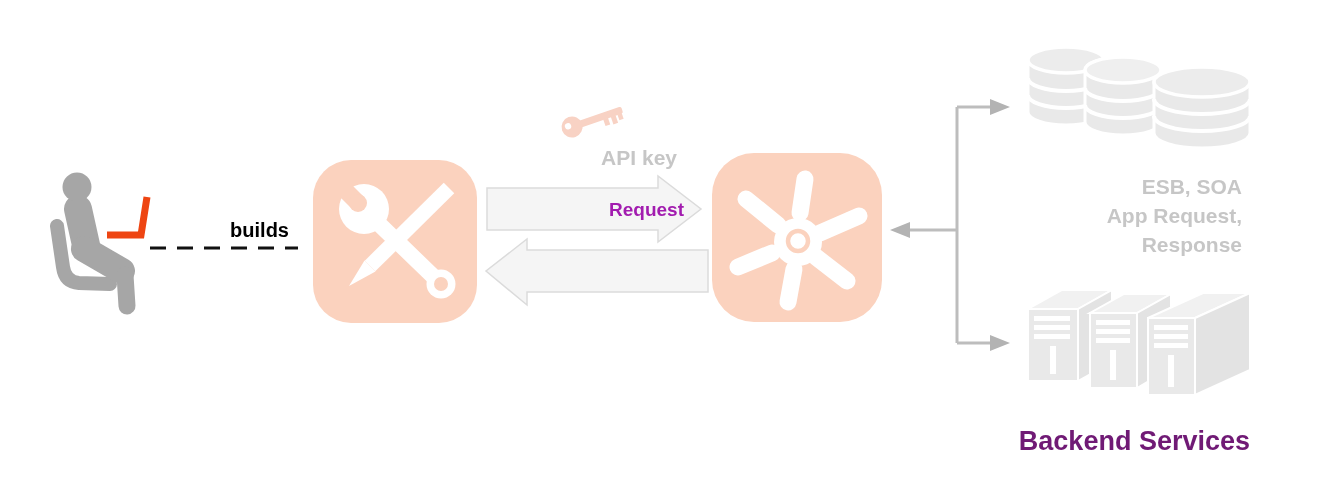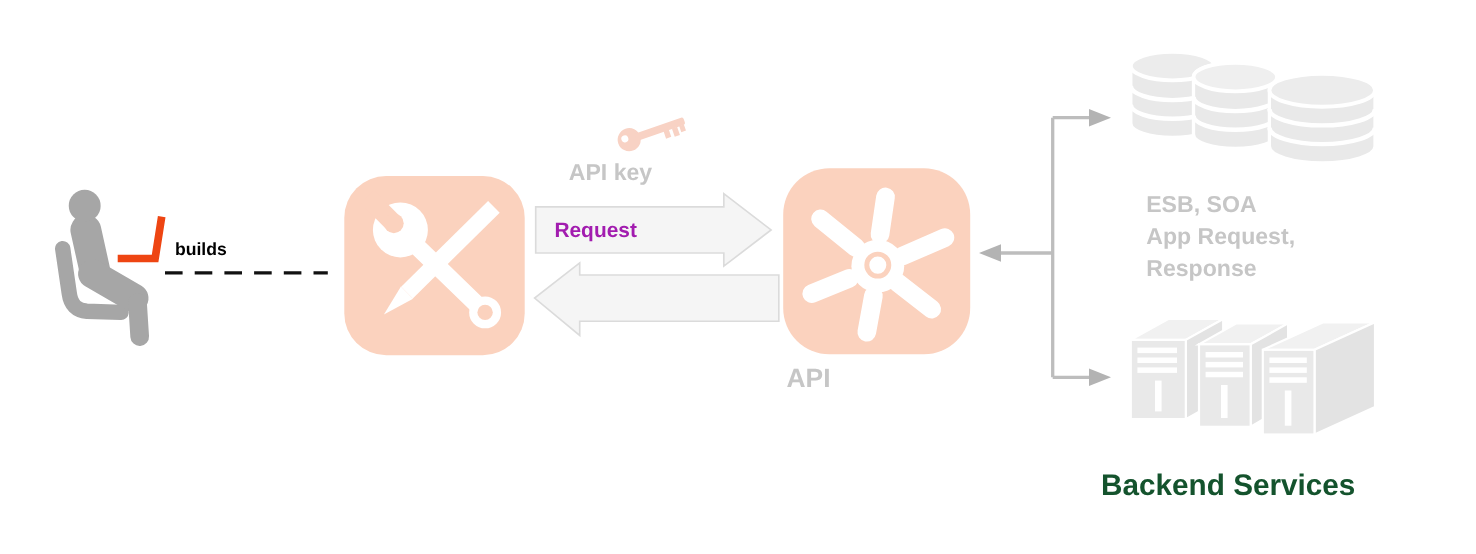--- a/index.html
+++ b/index.html
@@ -1,21 +1,21 @@
 <!DOCTYPE html>
 <html><head>
 <meta charset="utf-8">
 <style>
   html,body{margin:0;padding:0;background:#fff;}
   #canvas{
     position:relative;width:1342px;height:504px;background:#ffffff;
     font-family:"Liberation Sans","DejaVu Sans",sans-serif;overflow:hidden;
   }
   .abs{position:absolute;}
-  .label{position:absolute;text-align:left;font-weight:bold;white-space:nowrap;}
+  .label{position:absolute;text-align:right;font-weight:bold;white-space:nowrap;}
   .black-label{color:#000000;}
   .faded-label{color:#C6C6C6;}
   .arrow-label{color:#a21caf;}
   .icon-card{
     position:absolute;background:#FBD2BE;border-radius:38px;
   }
   .esb-label div{line-height:29px;}
 </style>
 </head>
 <body>
@@ -26,21 +26,21 @@
     <g stroke="#A6A6A6" fill="none" stroke-linecap="round" stroke-linejoin="round">
       <path d="M17,61 L23,102 Q25,117 39,118 L70,119" stroke-width="14"></path>
       <path d="M38,44 L46,80" stroke-width="28"></path>
       <path d="M44,84 L82,106" stroke-width="26"></path>
       <path d="M85,110 L87,141" stroke-width="17"></path>
     </g>
     <circle cx="37" cy="22" r="14.5" fill="#A6A6A6"></circle>
     <path d="M67,70 L101,70 L107,32" stroke="#EE4512" stroke-width="7" fill="none" stroke-linejoin="miter"></path>
   </svg>
 
-  <div class="label black-label" style="left:159px;top:219px;width:120px;font-size:16px;">builds</div>
+  <div class="label black-label" style="left:169px;top:219px;width:120px;font-size:20px;">builds</div>
   <svg class="abs" style="left:145px;top:240px;" width="160" height="16" viewBox="0 0 160 16">
     <line x1="5" y1="8" x2="153" y2="8" stroke="#111111" stroke-width="3" stroke-dasharray="16 11"></line>
   </svg>
 
   <div class="icon-card" style="left:313px;top:160px;width:164px;height:163px;">
     <svg width="164" height="163" viewBox="0 0 164 163">
       <circle cx="51" cy="49" r="25" fill="#ffffff"></circle>
       <polygon points="51,37 27,13 15,25 39,49" fill="#FBD2BE"></polygon>
       <circle cx="45" cy="43" r="9" fill="#FBD2BE"></circle>
       <path d="M64,62 L126,122" stroke="#ffffff" stroke-width="16" stroke-linecap="round" fill="none"></path>
@@ -78,21 +78,20 @@
         <path d="M66,72 L34,46"></path>
         <path d="M60,100 L26,114"></path>
         <path d="M82,116 L76,149"></path>
         <path d="M104,104 L135,128"></path>
         <path d="M108,80 L147,63"></path>
       </g>
       <circle cx="86" cy="89" r="24" fill="#ffffff"></circle>
       <circle cx="86" cy="88" r="10" fill="#ffffff" stroke="#FBD2BE" stroke-width="4.5"></circle>
     </svg>
   </div>
-  <div class="label faded-label" style="left:715px;top:331px;width:160px;font-size:24px;">API</div>
 
   <svg class="abs" style="left:880px;top:95px;" width="180" height="260" viewBox="0 0 180 260">
     <g stroke="#BDBDBD" stroke-width="3" fill="none">
       <path d="M77,12 L77,248"></path>
       <path d="M77,12 L112,12"></path>
       <path d="M77,135 L30,135"></path>
       <path d="M77,248 L112,248"></path>
     </g>
     <g fill="#B3B3B3">
       <polygon points="110,4 130,12 110,20"></polygon>
@@ -155,15 +154,15 @@
     <g>
       <polygon points="128,36 175,36 230,11 183,11" fill="#F1F1F1" stroke="#ffffff" stroke-width="2"></polygon>
       <polygon points="175,36 230,11 230,88 175,113" fill="#E3E3E3" stroke="#ffffff" stroke-width="2"></polygon>
       <rect x="128" y="36" width="47" height="77" fill="#E9E9E9" stroke="#ffffff" stroke-width="2"></rect>
       <rect x="134" y="43" width="34" height="5" fill="#ffffff"></rect>
       <rect x="134" y="52" width="34" height="5" fill="#ffffff"></rect>
       <rect x="134" y="61" width="34" height="5" fill="#ffffff"></rect>
       <rect x="148" y="73" width="6" height="32" fill="#ffffff"></rect>
     </g>
   </svg>
-  <div class="label faded-label" style="left:1001px;top:426px;width:280px;font-size:27px;color:#14532d;">Backend Services</div>
+  <div class="label faded-label" style="left:970px;top:426px;width:280px;font-size:27px;color:#701a75;">Backend Services</div>
 
 </div>
 
 </body></html>

